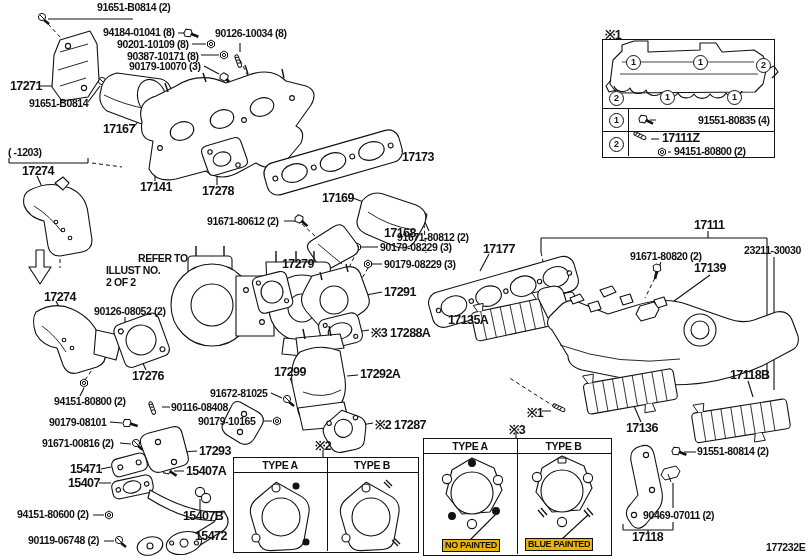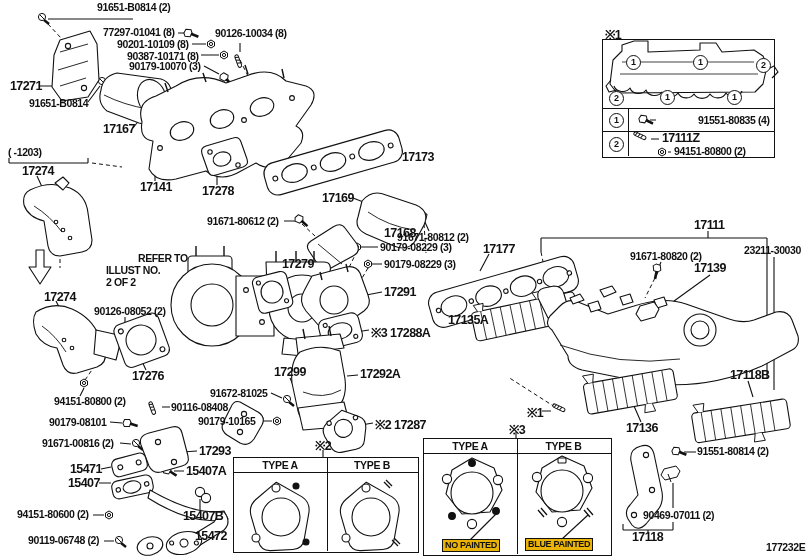--- a/index.html
+++ b/index.html
@@ -380,21 +380,21 @@
 
   <div class="box" style="left:233px;top:457px;width:184px;height:94px;"></div>
   <div class="hline" style="left:233px;top:472px;width:185px;"></div>
   <div class="vline" style="left:327px;top:457px;height:94px;"></div>
 
   <div class="box" style="left:423px;top:438px;width:187px;height:116px;"></div>
   <div class="hline" style="left:423px;top:453px;width:188px;"></div>
   <div class="vline" style="left:517px;top:438px;height:116px;"></div>
 
   <div class="lbl s" style="left:57px;top:1px;margin-left:40px;">91651-B0814 (2)</div>
-  <div class="lbl s" style="left:103px;top:26px;">77297-01041 (8)</div>
+  <div class="lbl s" style="left:103px;top:26px;">94184-01041 (8)</div>
   <div class="lbl s" style="left:117px;top:38px;">90201-10109 (8)</div>
   <div class="lbl s" style="left:127px;top:50px;">90387-10171 (8)</div>
   <div class="lbl s" style="left:215px;top:27px;">90126-10034 (8)</div>
   <div class="lbl s" style="left:129px;top:60px;">90179-10070 (3)</div>
   <div class="lbl b" style="left:10px;top:79px;">17271</div>
   <div class="lbl s" style="left:29px;top:97px;">91651-B0814</div>
   <div class="lbl b" style="left:103px;top:122px;">17167</div>
   <div class="lbl s" style="left:8px;top:146px;">(      -1203)</div>
   <div class="lbl b" style="left:22px;top:164px;">17274</div>
   <div class="lbl b" style="left:140px;top:180px;">17141</div>

